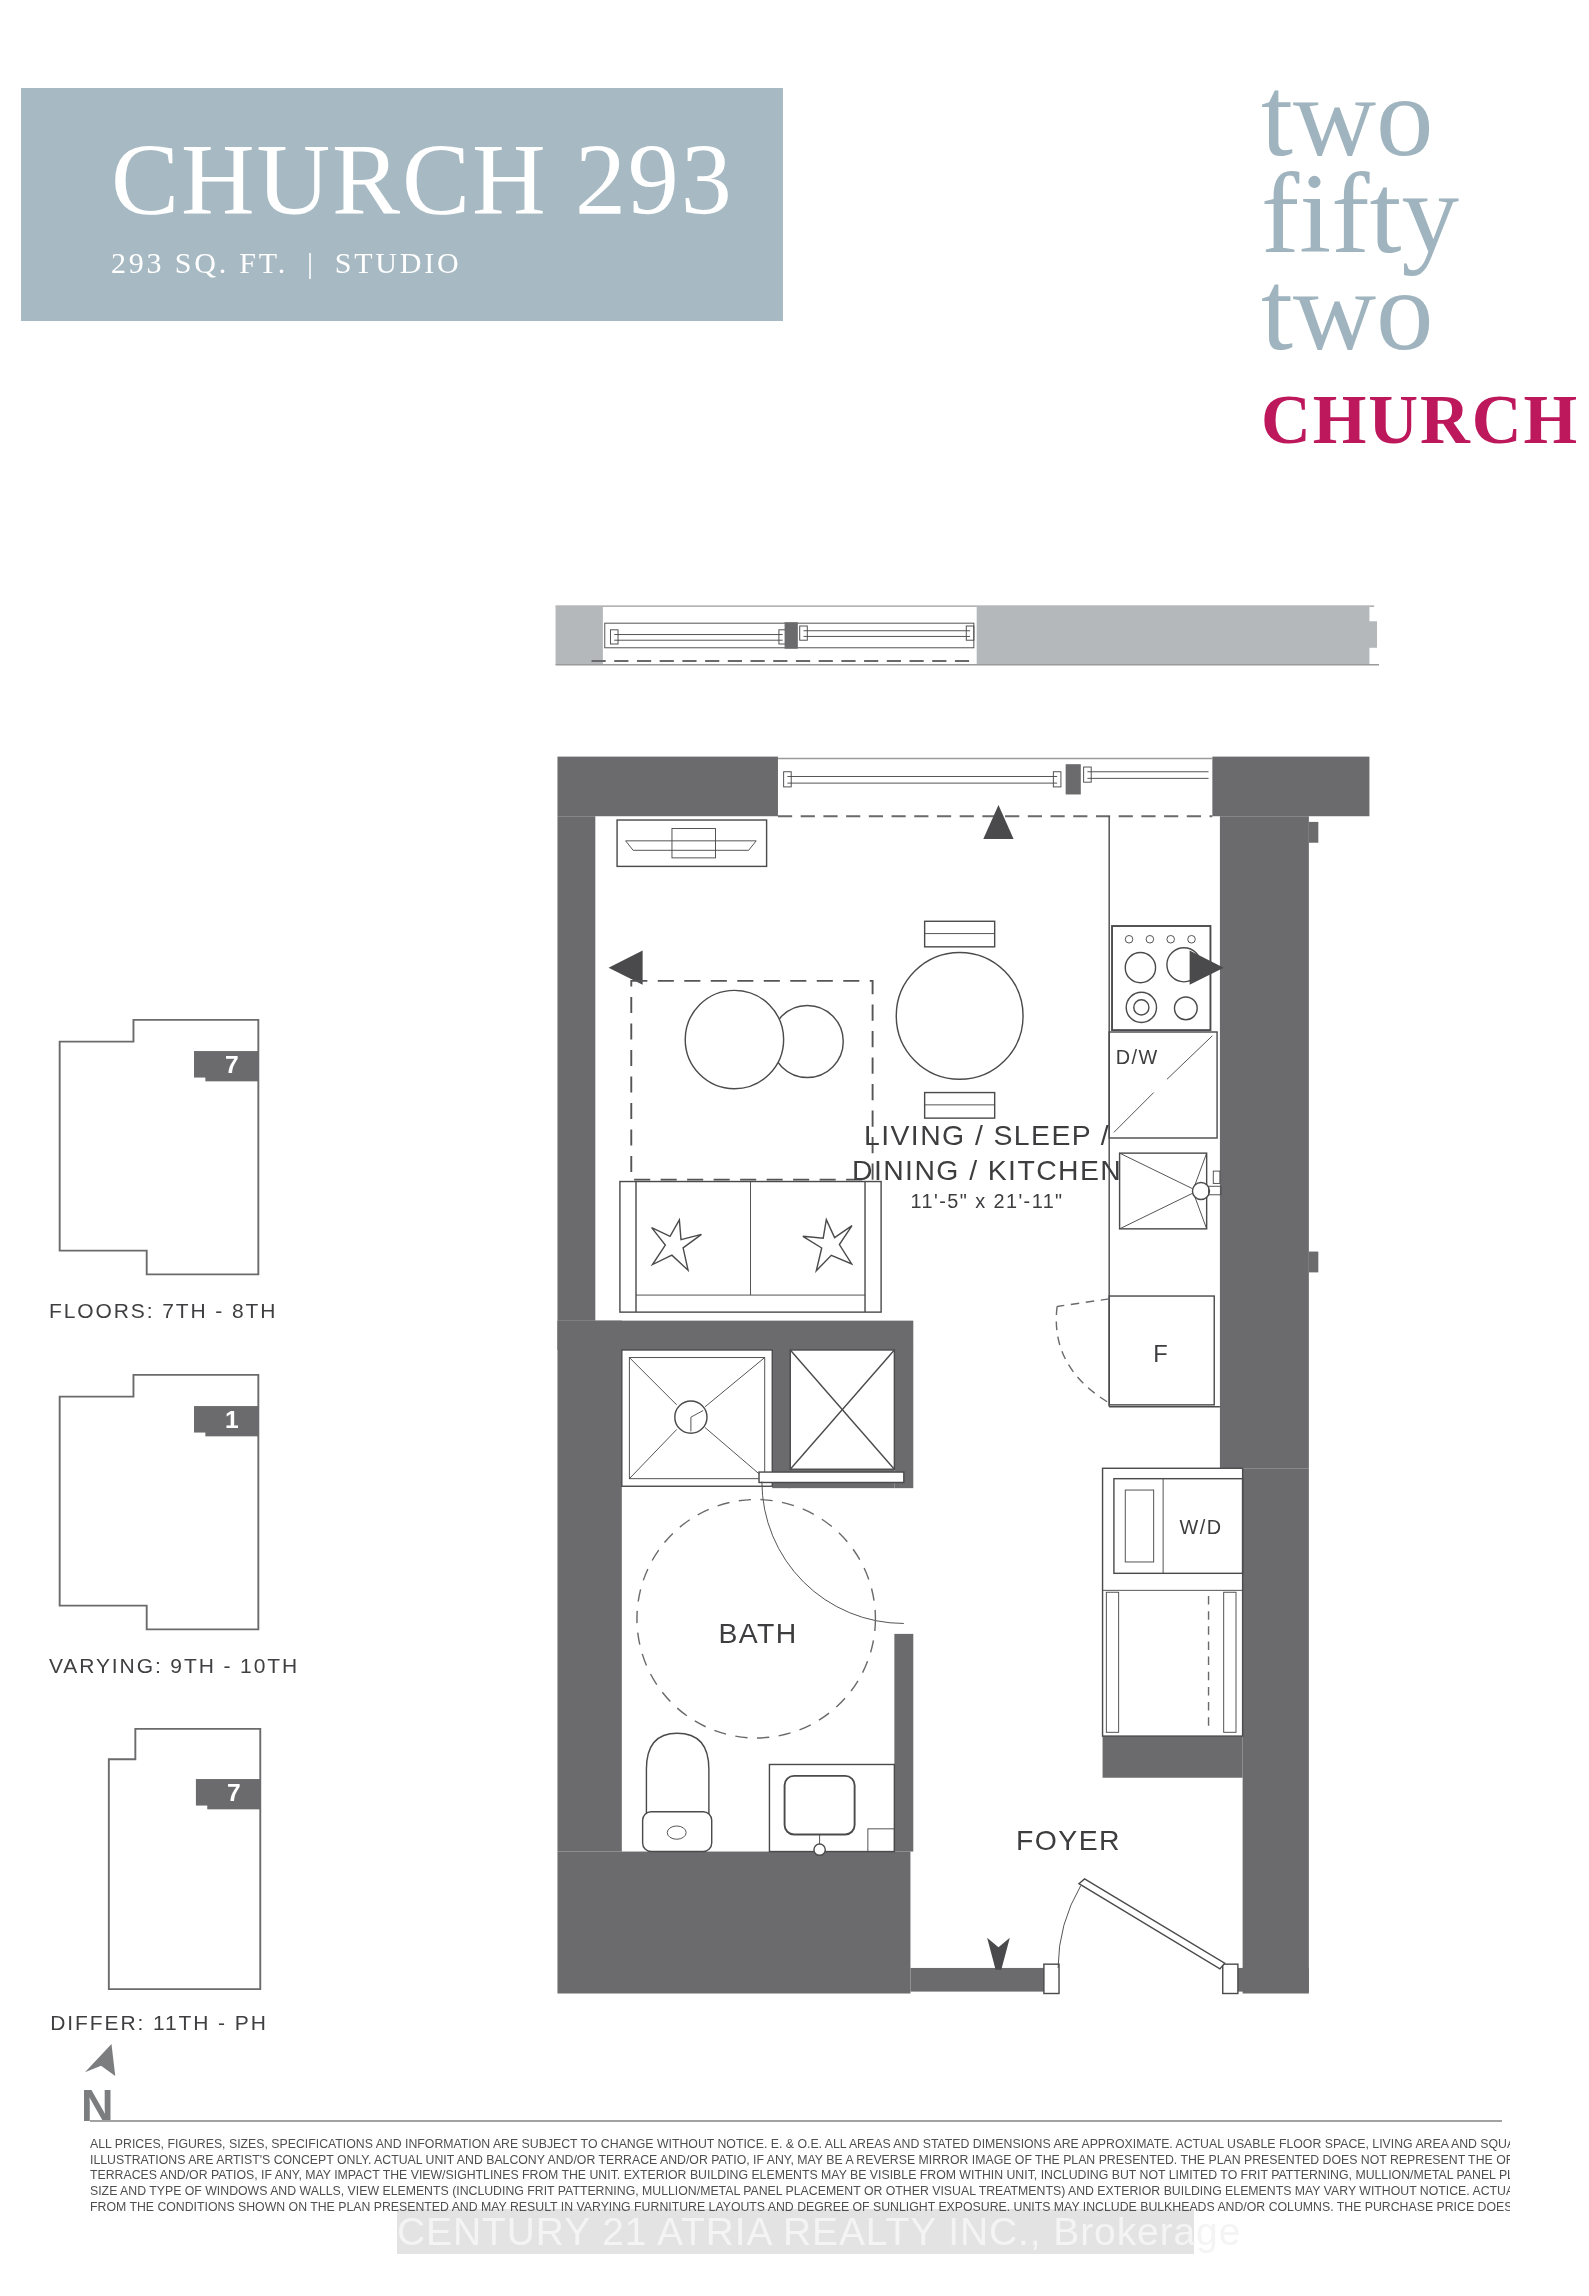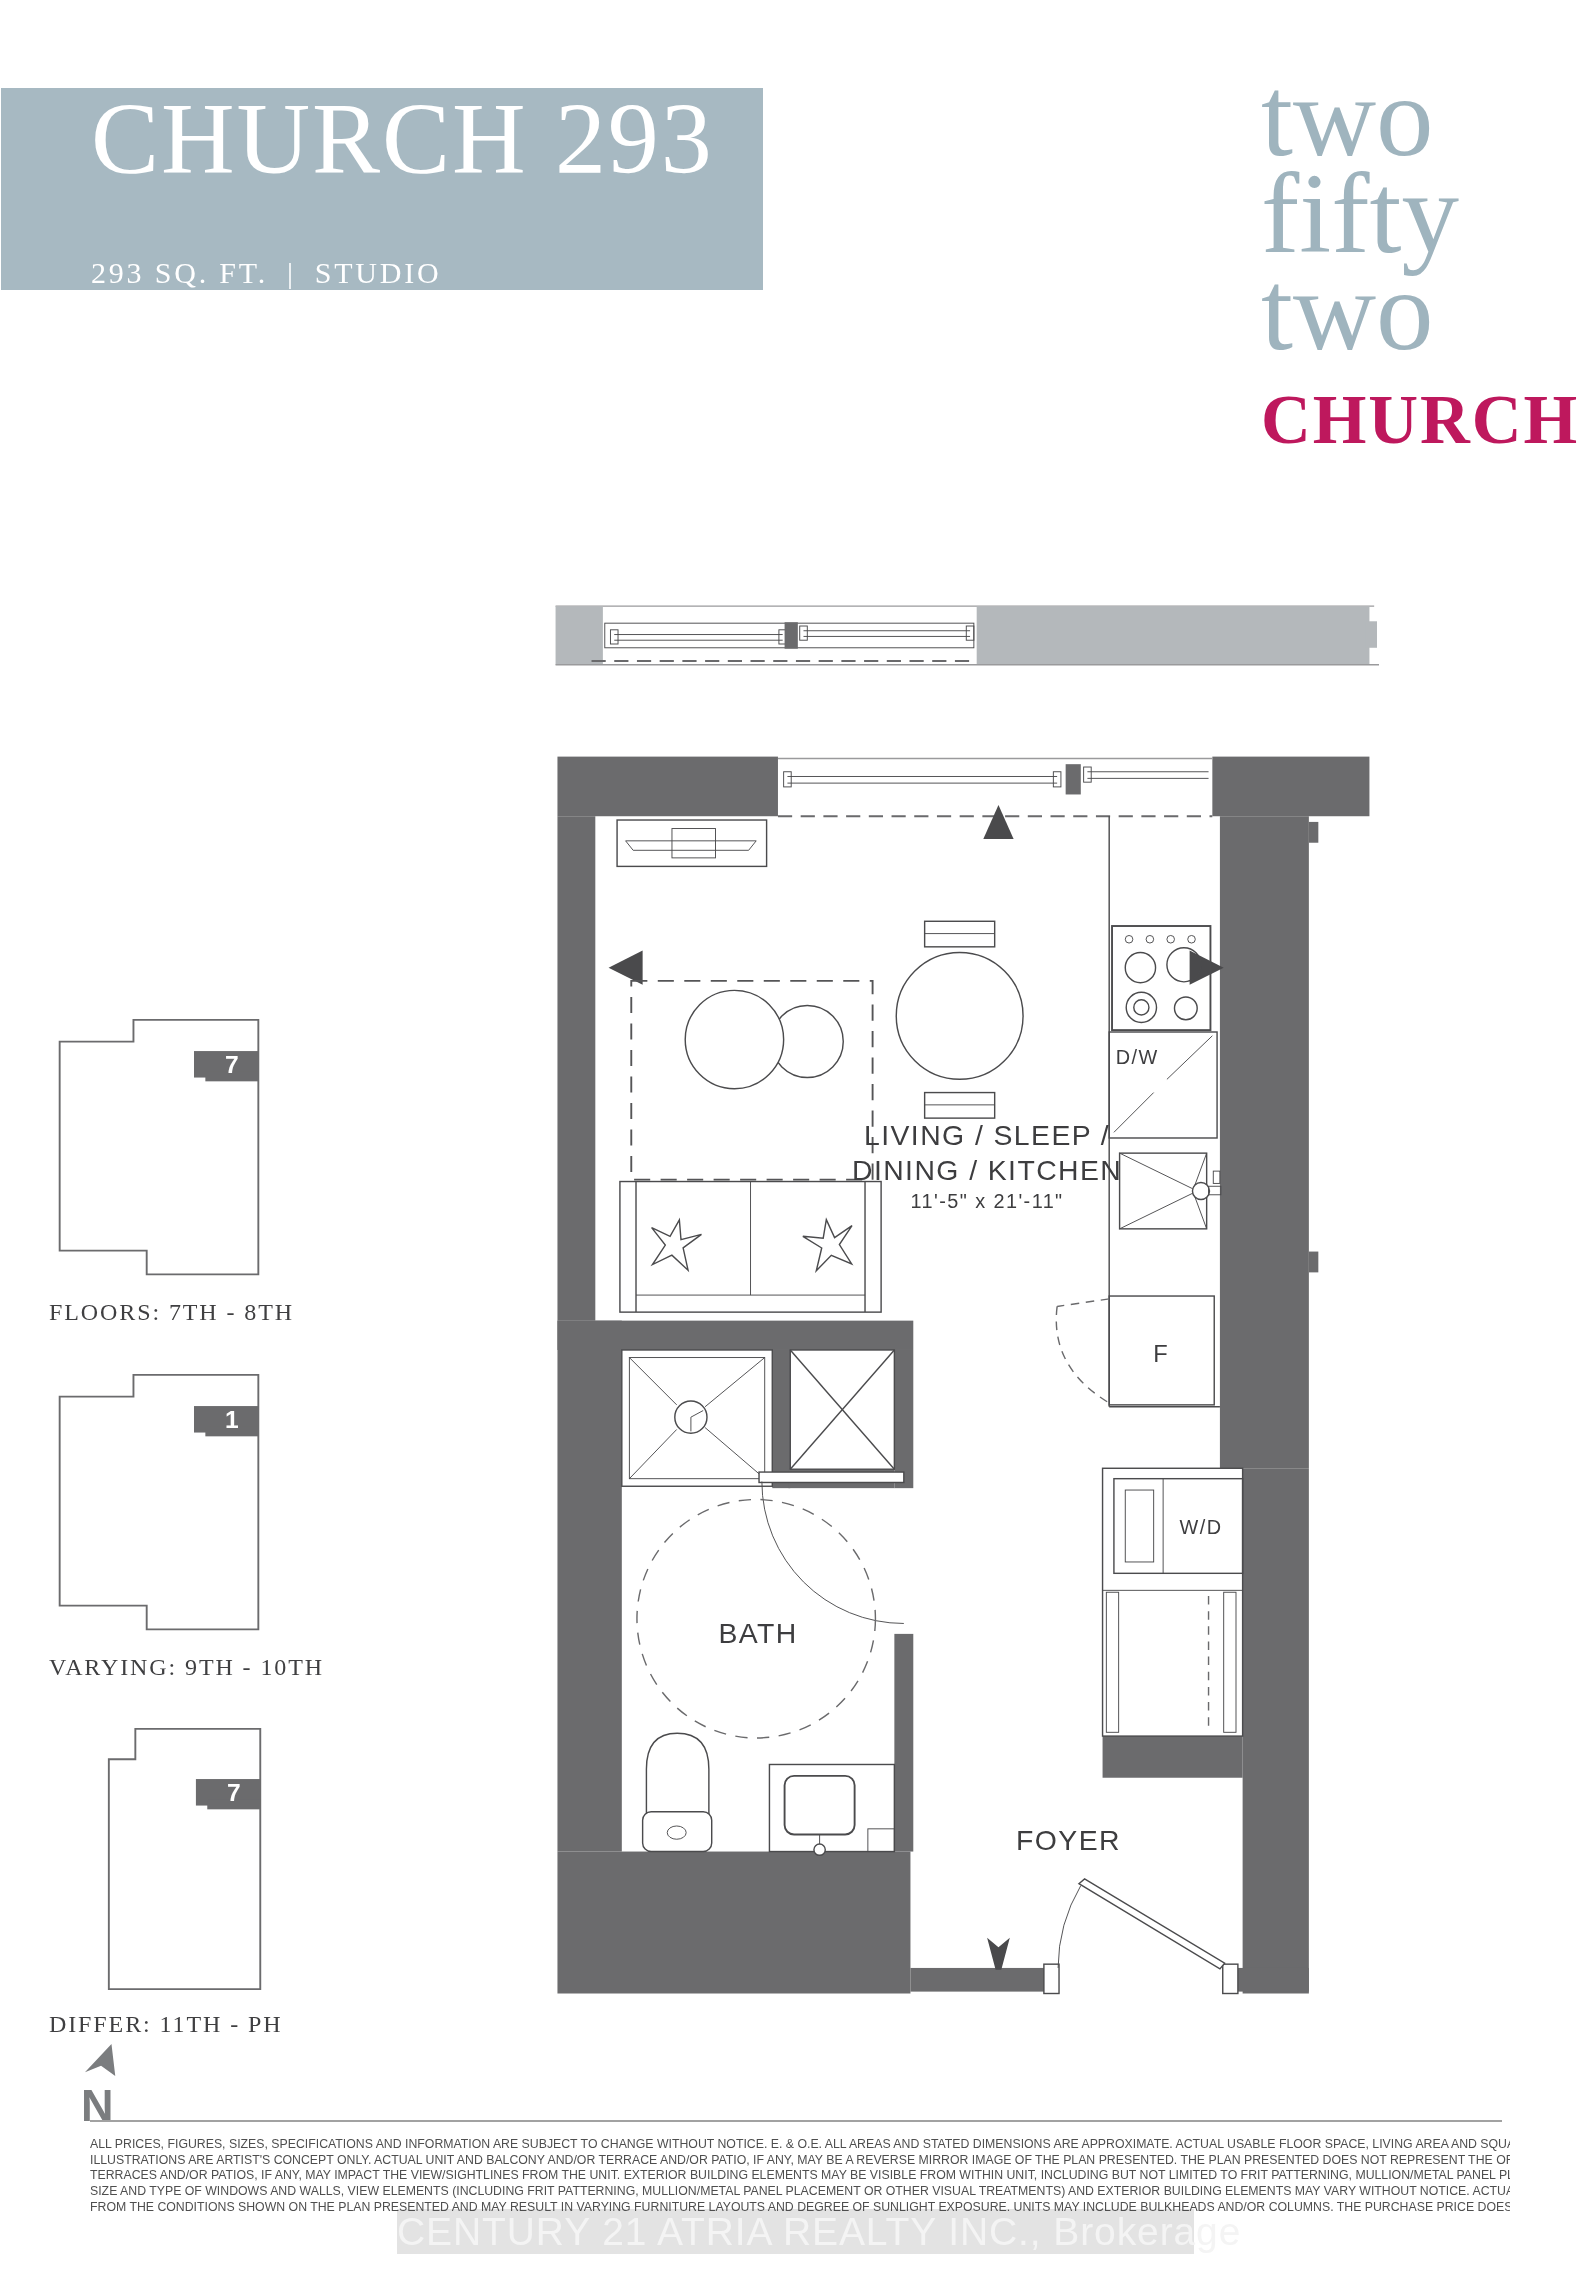--- a/index.html
+++ b/index.html
@@ -1,35 +1,35 @@
 <!DOCTYPE html>
 <html style="font-size:15px"><head>
 <meta charset="utf-8">
 <style>
   html,body{margin:0;padding:0;background:#fff;}
   .page{position:relative;width:1590px;height:2297px;background:#ffffff;overflow:hidden;
         font-family:"Liberation Sans",sans-serif;}
 
   
-  .header-block{position:absolute;left:1px;top:88px;width:762px;height:202px;background:#a7b9c2;
+  .header-block{position:absolute;left:21px;top:88px;width:762px;height:233px;background:#a7b9c2;
         color:#ffffff;font-family:"Liberation Serif",serif;box-sizing:border-box;
-        padding-left:90px;display:flex;flex-direction:column;justify-content:space-between;}
+        padding-left:90px;display:flex;flex-direction:column;justify-content:center;}
   .header-title{font-size:102px;line-height:1;letter-spacing:1.9px;}
   .header-sub{font-size:30px;letter-spacing:2.8px;margin-top:15px;}
   .sub-sep{display:inline-block;margin:0 19px;font-weight:400;}
 
   
   .logo{position:absolute;left:1261px;top:68px;}
   .logo-line{font-family:"Liberation Serif",serif;font-size:115px;line-height:97px;color:#9fb4be;}
   .logo-brand{font-family:"Liberation Serif",serif;font-size:69px;font-weight:bold;color:#be185d;
         letter-spacing:1.9px;margin-top:22px;}
 
   
   .keyplan{position:absolute;left:49px;width:220px;text-align:center;}
-  .kp-label{margin-top:19px;font-size:24px;letter-spacing:1.9px;color:#3f3f41;white-space:nowrap;font-family:Liberation Serif, serif;}
+  .kp-label{margin-top:19px;font-size:21px;letter-spacing:1.9px;color:#3f3f41;white-space:nowrap;}
   .kp-svg{display:block;margin:0 auto;}
 
   
   .compass{position:absolute;left:81px;top:2042px;width:57px;text-align:left;}
   .compass-n{font-size:45px;font-weight:bold;color:#7b7d7f;line-height:1;margin-top:1.9px;}
 
   
   .plan{position:absolute;left:546px;top:591px;}
 
   

